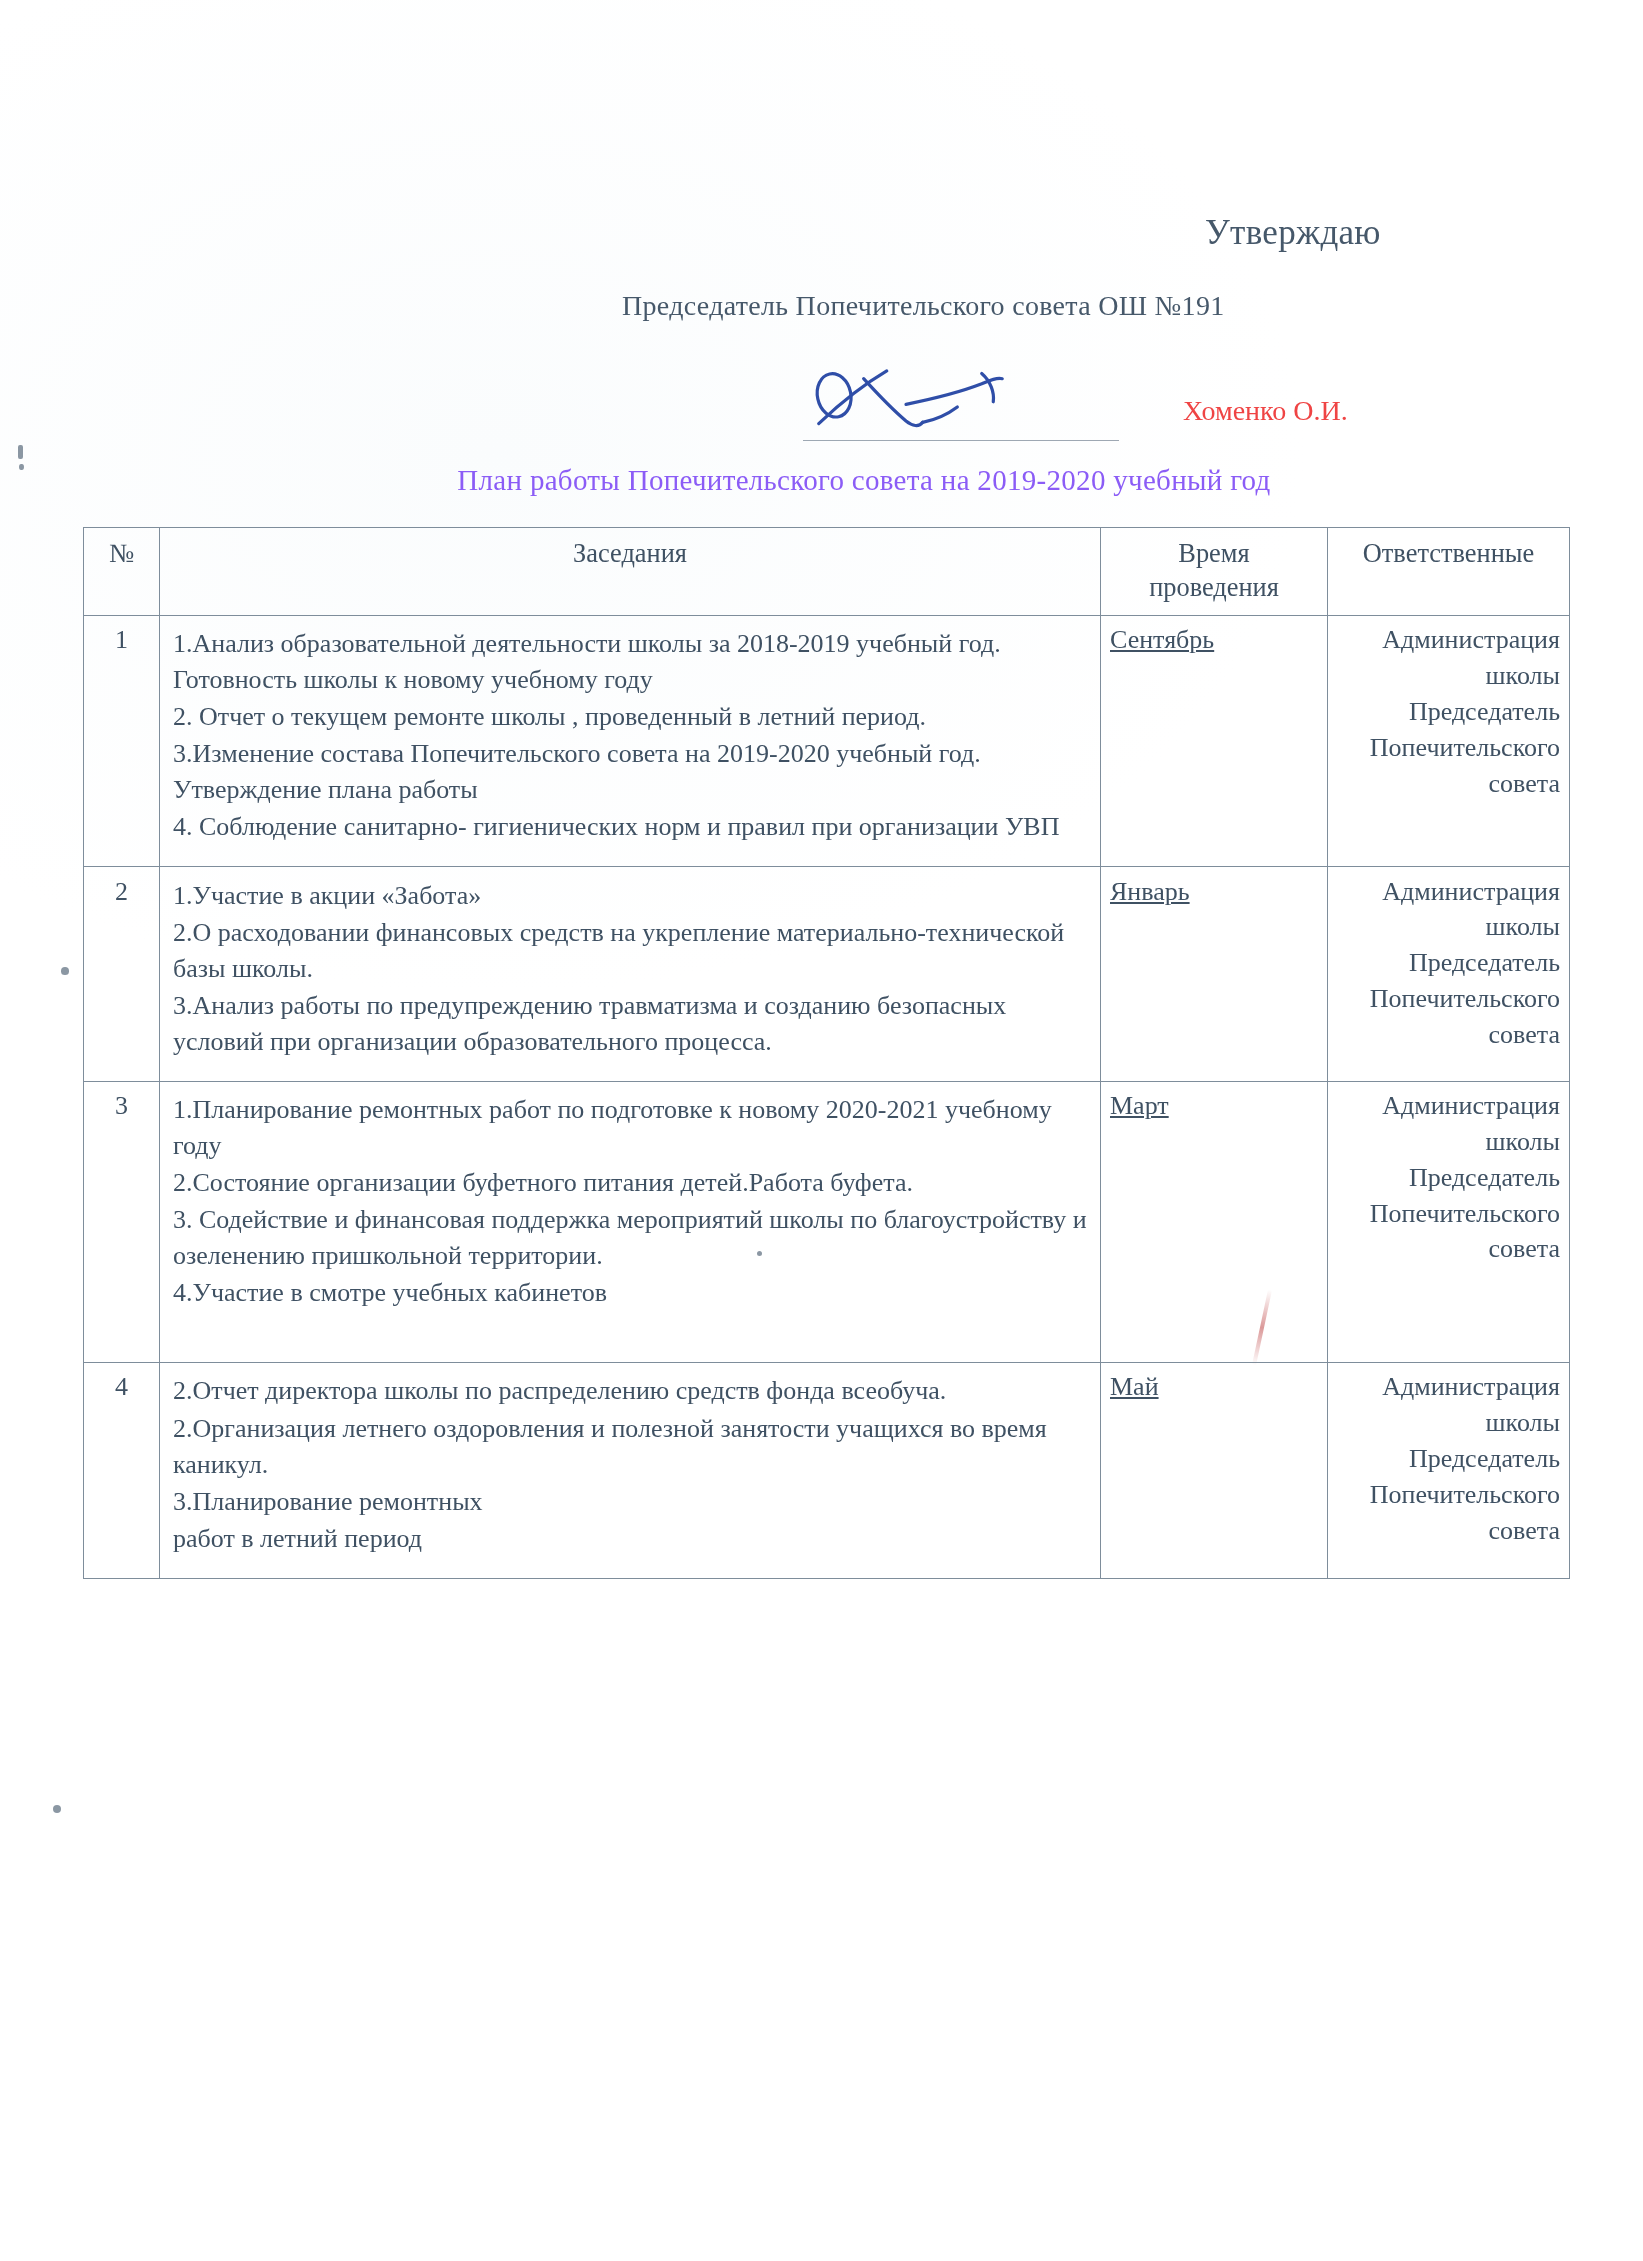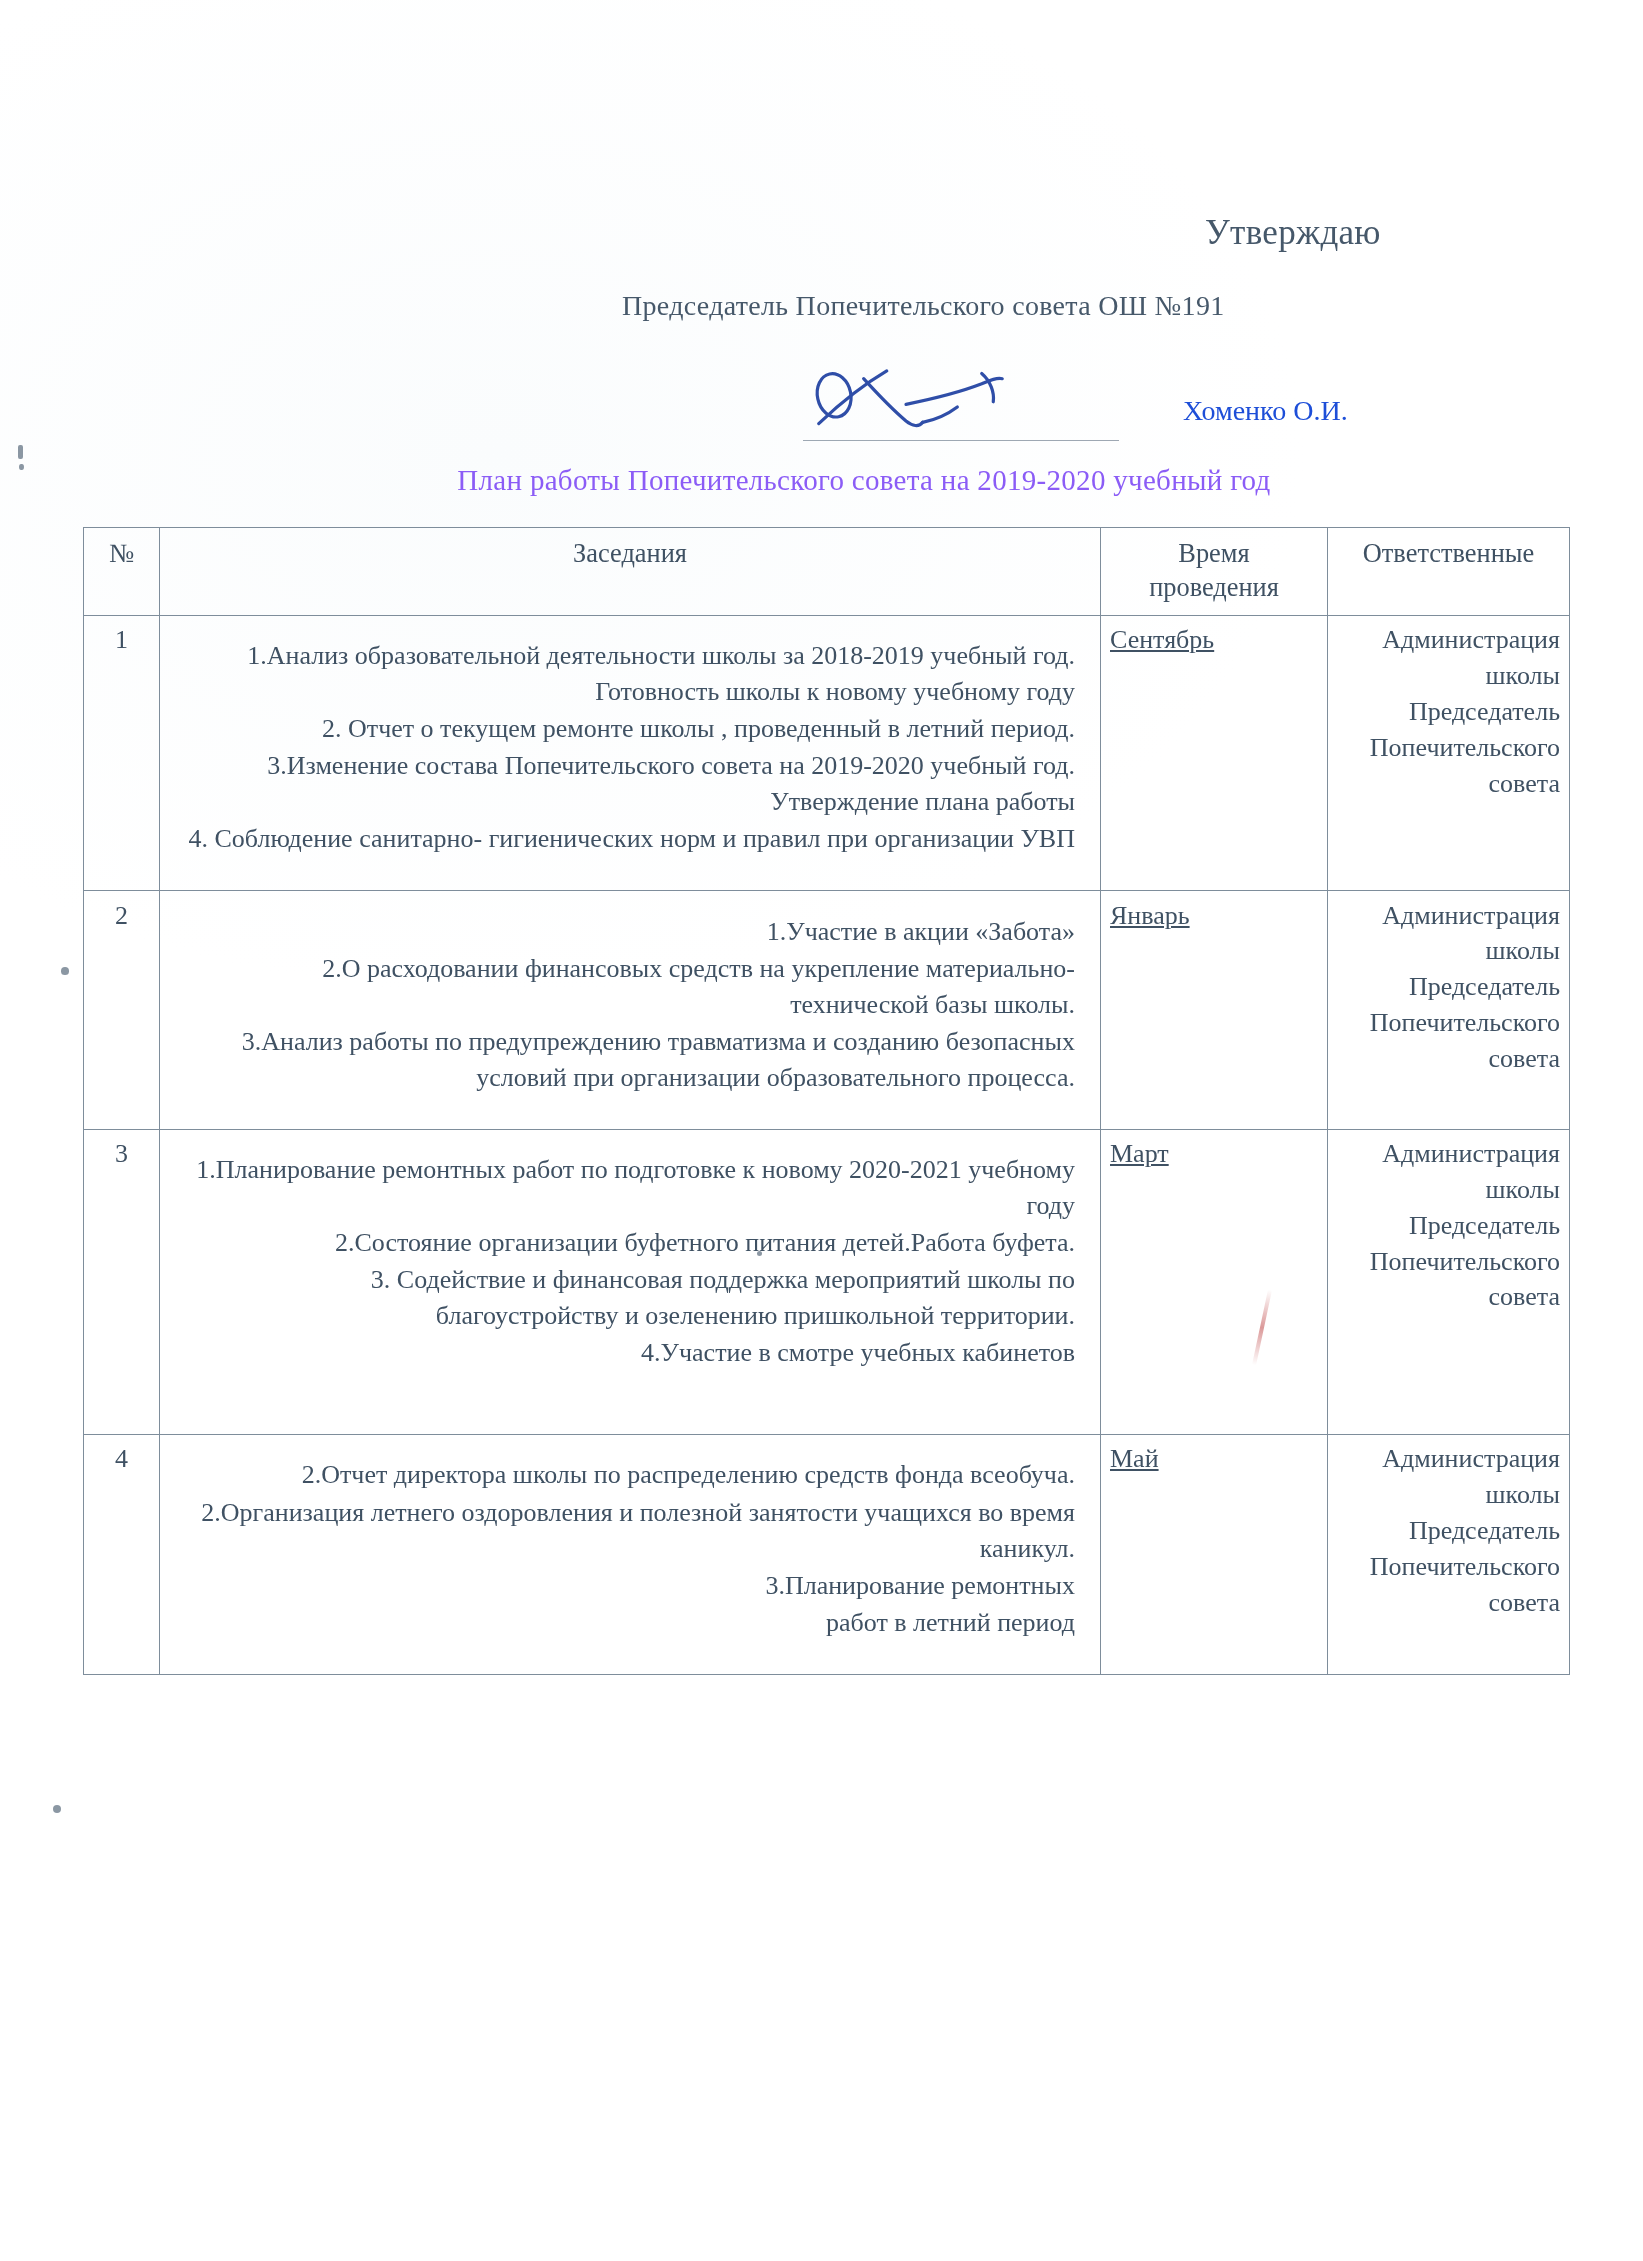--- a/index.html
+++ b/index.html
@@ -67,21 +67,21 @@
     left: 809px;
     top: -19.3px;
     width: 271px;
     height: 77px;
   }
   .sign-name {
     position: absolute;
     left: 1183px;
     top: 14px;
     font-size: 28px;
-    color: #1d4ed8;
+    color: #ef4444;
     white-space: nowrap;
   }
   .sign-underline {
     position: absolute;
     left: 803px;
     top: 59px;
     width: 316px;
     height: 1.3px;
     background: #7d8b99;
     opacity: .75;
@@ -136,23 +136,22 @@
   th.h-time, th.h-resp { text-align: left; padding-left: 11.6px; }
 
   td.num {
     text-align: center;
     padding-top: 9px;
     font-size: 26px;
     color: #7d8b99;
   }
   td.body ul {
     list-style: none;
-    margin: 16px;
+    margin: 4px;
     padding: 0;
-    text-align: right;
   }
   td.body li {
     margin: 0 0 1.3px 0;
   }
   td.time {
     padding-left: 11.6px;
     padding-top: 9px;
     white-space: nowrap;
     text-decoration: underline;
   }

